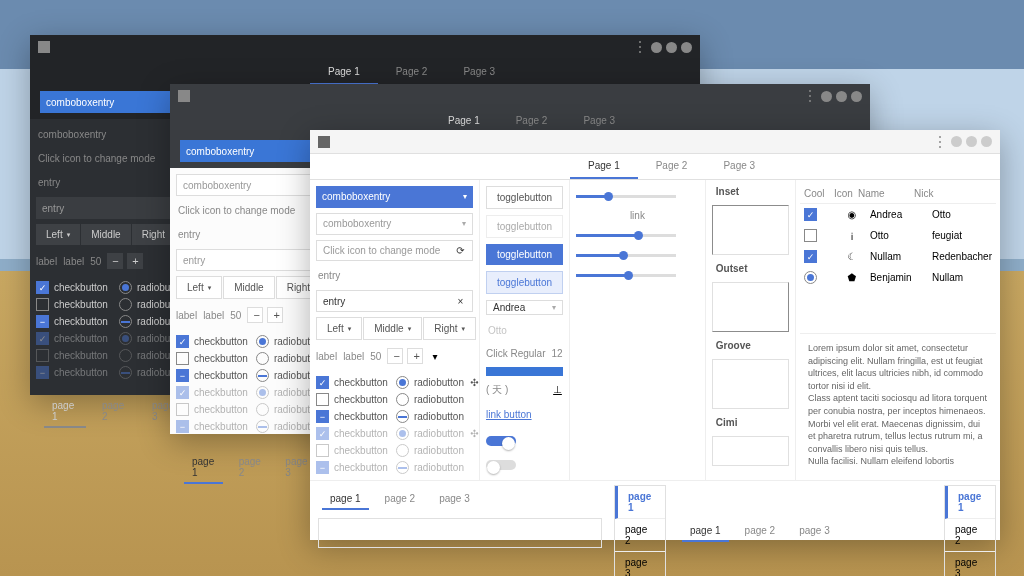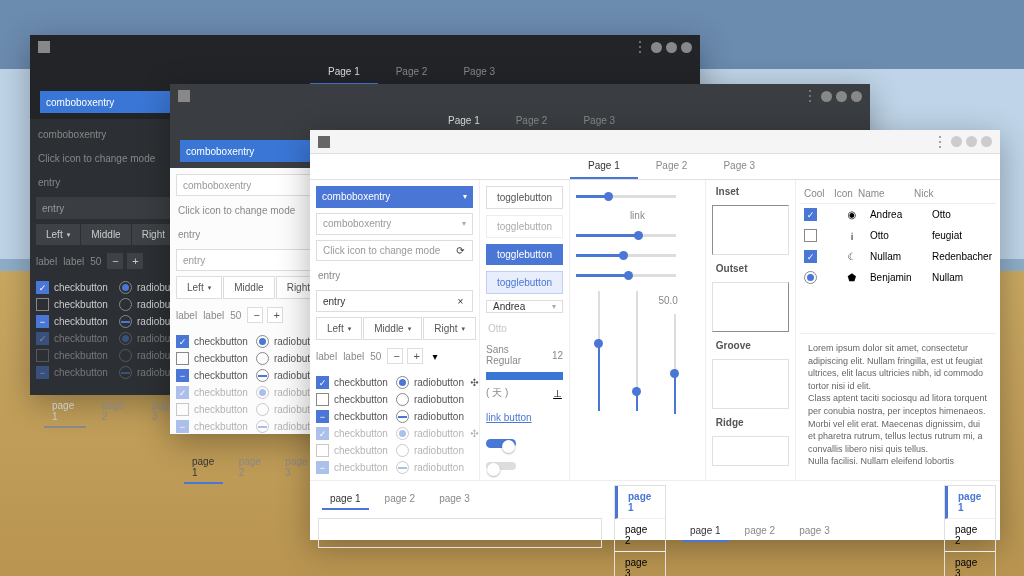--- a/index.html
+++ b/index.html
@@ -458,21 +458,21 @@
       <div class="btn light" style="justify-content:center;">togglebutton</div>
       <div class="btn light dis" style="justify-content:center; opacity:.5;">togglebutton</div>
       <div class="btn blue" style="justify-content:center;">togglebutton</div>
       <div class="btn blueoutline" style="justify-content:center;">togglebutton</div>
       <div class="combo light">
           <span>Andrea</span>
           <span class="dd">▾</span>
         </div>
       <div class="txt dis" style="opacity:.5;">Otto</div>
       <div class="lblrow">
-          <span class="lbl">Sans Regular</span>
+          <span class="lbl">Click Regular</span>
           <span class="lbl">12</span>
         </div>
       <div style="height:14px; background:#3a76d6;"></div>
       <div class="lblrow">
           <span class="lbl">( 天 )</span>
           <span class="smallicon" style="margin-left:auto; text-decoration:underline;">⊥</span>
         </div>
       <a class="link">link button</a>
       <div class="switch on">
           <div class="knob"></div>
@@ -497,50 +497,30 @@
       <div class="scale">
           <div class="track"></div>
           <div class="tfill" style="width:45%;"></div>
           <div class="thumb" style="left:43%;"></div>
         </div>
       <div class="scale">
           <div class="track"></div>
           <div class="tfill" style="width:50%;"></div>
           <div class="thumb" style="left:48%;"></div>
         </div>
-      <div style="display:flex; justify-content:center; margin-top:6px;">
-        <div class="vscale">
-            <div class="track"></div>
-            <div class="tfill" style="top:40%; bottom:0;"></div>
-            <div class="thumb" style="top:40%;"></div>
-          </div>
-        <div class="vscale">
-            <div class="track"></div>
-            <div class="tfill" style="top:80%; bottom:0;"></div>
-            <div class="thumb" style="top:80%;"></div>
-          </div>
-        <div class="col" style="gap:4px;">
-          <span class="txt">50.0</span>
-          <div class="vscale" style="height:100px;">
-              <div class="track"></div>
-              <div class="tfill" style="top:55%; bottom:0;"></div>
-              <div class="thumb" style="top:55%;"></div>
-            </div>
-        </div>
-      </div>
     </div>
 
     <div class="col" style="width:100px; padding:2px; border-right:1px solid #eee;">
       <div class="frame-lbl">Inset</div>
       <div class="frame" style="border-style:inset; height:50px;"></div>
       <div class="frame-lbl">Outset</div>
       <div class="frame" style="border-style:outset; height:50px;"></div>
       <div class="frame-lbl">Groove</div>
       <div class="frame" style="border-style:groove; height:50px;"></div>
-      <div class="frame-lbl">Ridge</div>
+      <div class="frame-lbl">Cimi</div>
       <div class="frame" style="border-style:ridge; height:30px;"></div>
     </div>
 
     <div class="col" style="flex:1; padding:4px;">
       <div class="tbl">
         <div class="hdr">
             <div class="c1">Cool</div>
             <div class="c2">Icon</div>
             <div class="c3">Name</div>
             <div class="c4">Nick</div>

